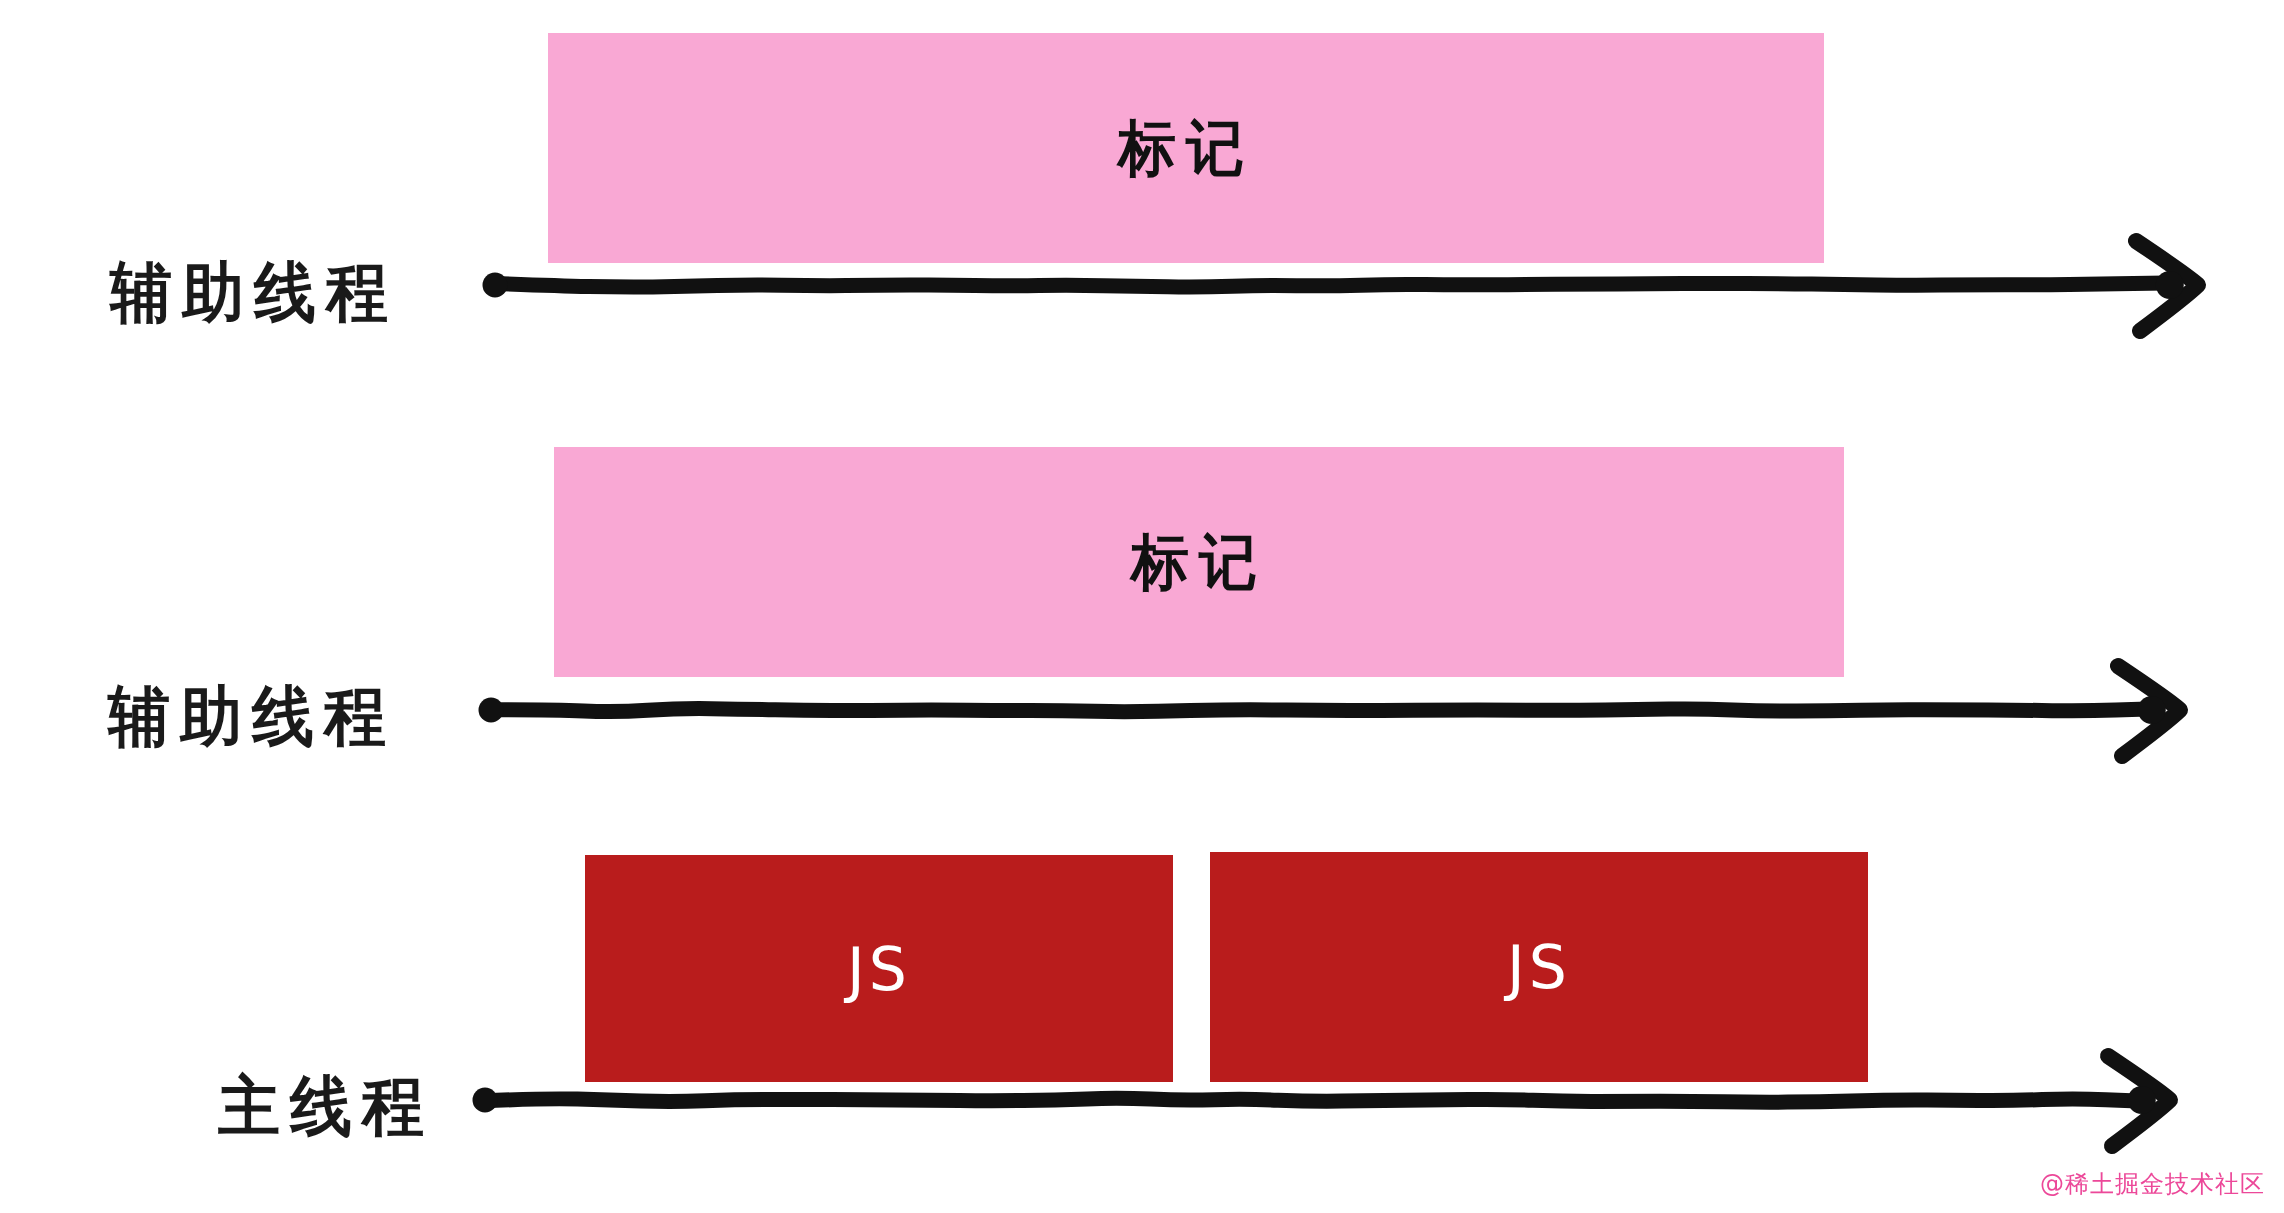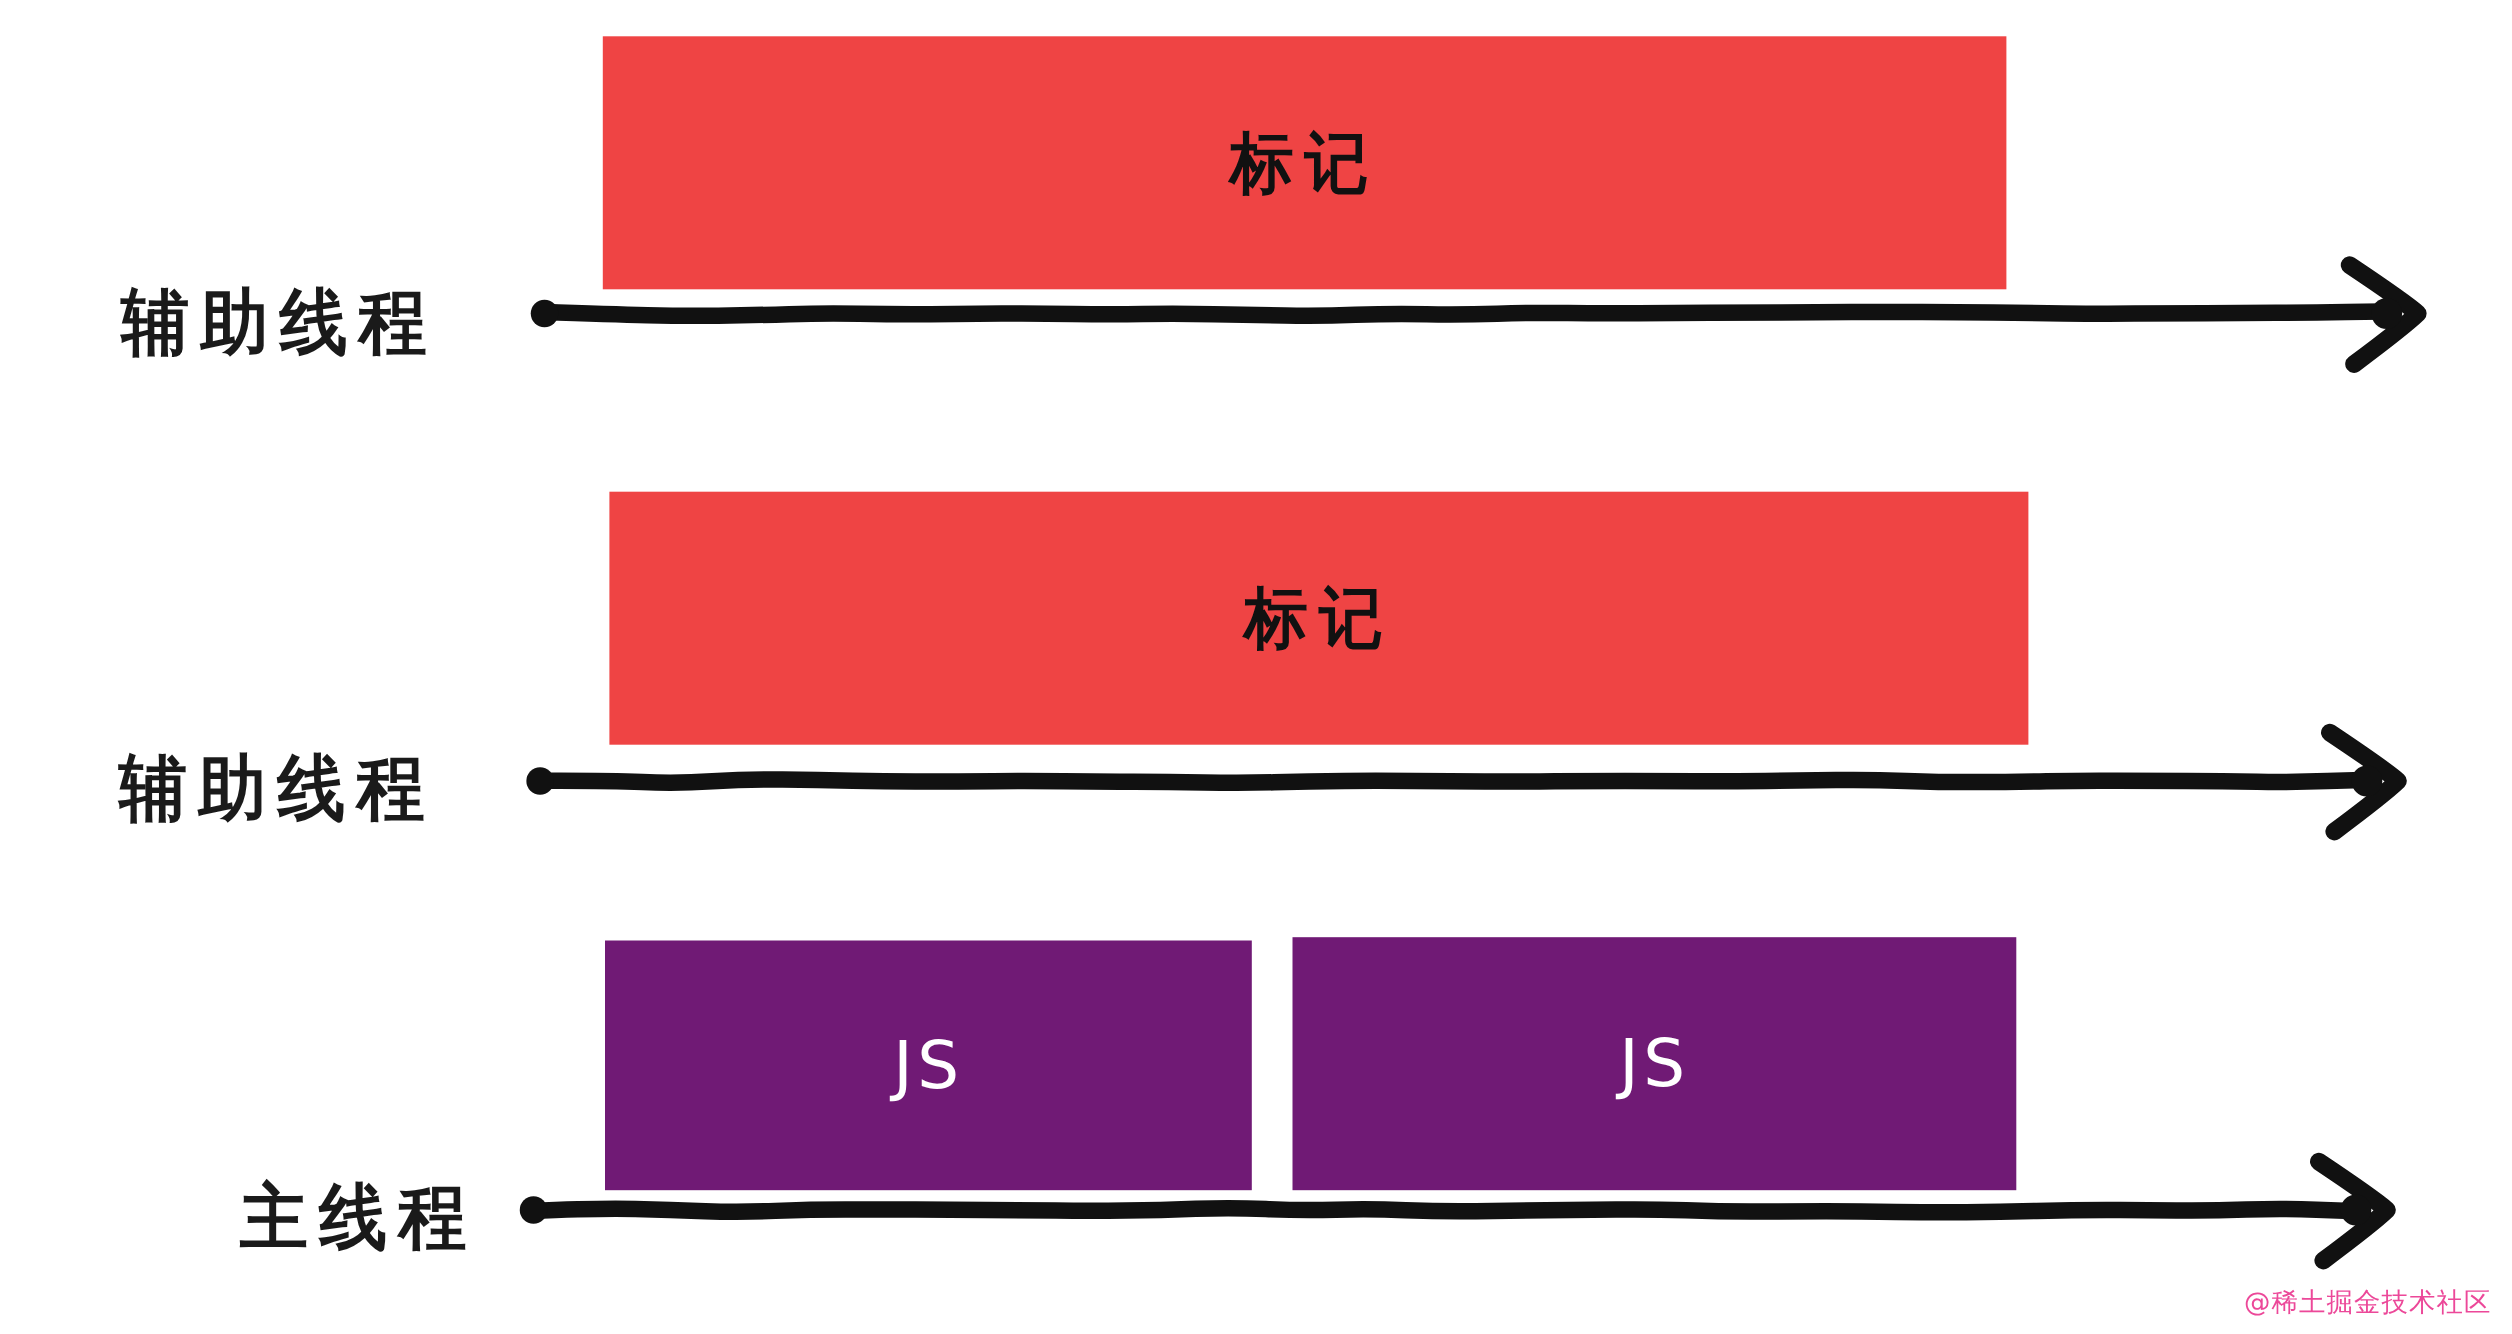--- a/index.html
+++ b/index.html
@@ -32,24 +32,25 @@
   }
 
   .block {
     position: absolute;
     display: flex;
     align-items: center;
     justify-content: center;
     box-sizing: border-box;
   }
   .block-mark {
-    background: #ef4444;
+    background: #f9a8d4;
   }
   .block-js {
-    background: #701a75;
+    background: #b91c1c;
+    margin-left: 35px;
   }
   .block-label {
     font-family: "DejaVu Sans", sans-serif;
     line-height: 1;
     white-space: nowrap;
   }
   .block-mark .block-label {
     color: #111111;
     font-size: 58px;
     font-weight: 700;

